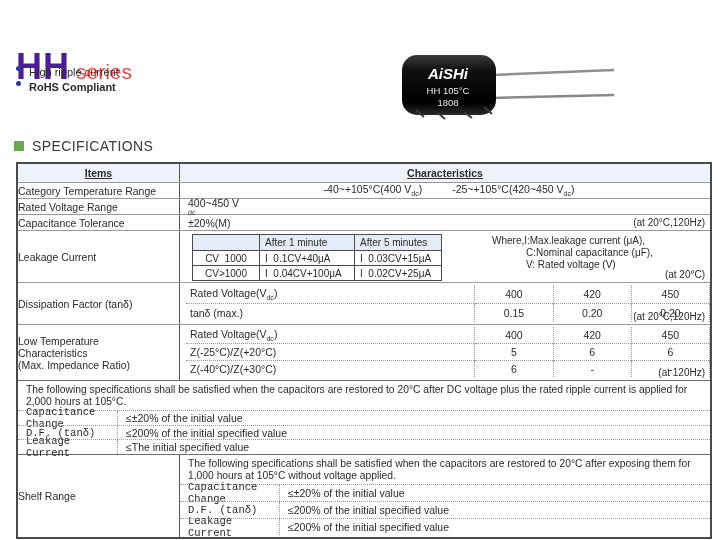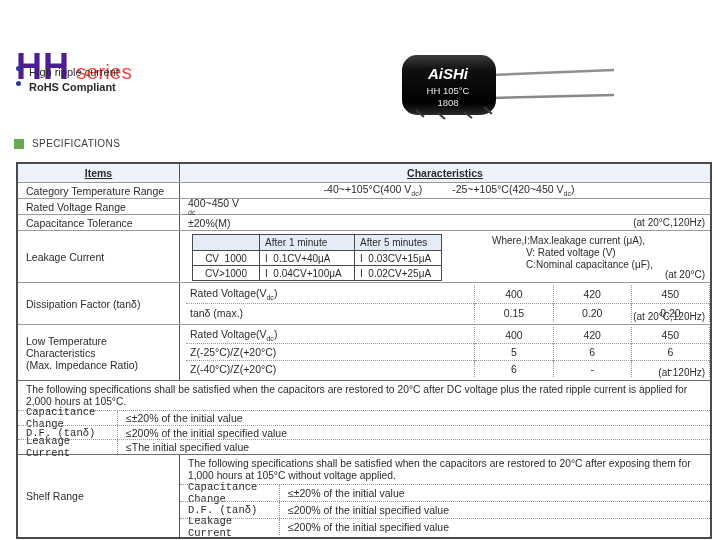--- a/index.html
+++ b/index.html
@@ -16,30 +16,30 @@
   .features li{display:flex;gap:8px;height:15px;font-size:11px;white-space:pre;}
   .features li.bold span.ftxt{font-weight:bold;}
   .dot{width:5px;height:5px;border-radius:50%;background:#2d3a96;flex:0 0 auto;}
 
   
   .cap{position:absolute;left:388px;top:52px;}
 
   
   .section{position:absolute;left:14px;top:138px;display:flex;align-items:center;gap:8px;}
   .sq{width:10px;height:10px;background:#6aa84f;}
-  .section-label{font-size:10px;color:#3a3a3a;letter-spacing:0.4px;}
+  .section-label{font-size:14px;color:#3a3a3a;letter-spacing:0.4px;}
 
   
   .spec-table{position:absolute;left:16px;top:162px;width:696px;border:2px solid #4a4a4a;
               box-sizing:border-box;font-size:10.5px;}
   .trow{display:flex;border-top:1px solid #9a9a9a;box-sizing:border-box;}
   .trow:first-child{border-top:none;}
   .trow.thick{border-top:1.5px solid #6e6e6e;}
   .items-cell{width:162px;flex:0 0 162px;border-right:1.5px solid #555;box-sizing:border-box;
-              display:flex;flex-direction:column;justify-content:center;padding-left:8px;}
+              display:flex;flex-direction:column;justify-content:center;}
   .char-cell{flex:1;position:relative;box-sizing:border-box;display:flex;flex-direction:column;justify-content:center;}
   .center{align-items:center;justify-content:center;text-align:center;padding-left:0;}
   .bold{font-weight:bold;}
   .hdr{background:#eef2fa;}
   .h-header{height:18px;text-decoration:underline;}
   .h-16{height:16px;}
   .h-lk{height:52px;}
   .h-df{height:42px;}
   .h-lt{height:56px;}
   .h-en{height:74px;}
@@ -168,22 +168,22 @@
           </tr>
           <tr>
             <td class="lk-cond">CV&gt;1000</td>
             <td>I  0.04CV+100μA</td>
             <td>I  0.02CV+25μA</td>
           </tr>
         </tbody>
           </table>
         <div class="where-block">
           <div>Where,I:Max.leakage current (μA),</div>
+          <div class="ind">C:Nominal capacitance (μF),</div>
           <div class="ind">V: Rated voltage (V)</div>
-          <div class="ind">C:Nominal capacitance (μF),</div>
         </div>
         <span class="note">(at 20°C)</span>
       </div>
     </div>
 
     <div class="trow h-df">
       <div class="items-cell">Dissipation Factor (tanδ)</div>
       <div class="char-cell" style="justify-content:flex-start;">
         <table class="dot-table">
           <tbody>
@@ -220,21 +220,21 @@
             <td class="dt-val">420</td>
             <td class="dt-val lastcol">450</td>
           </tr>
           <tr>
             <td class="dt-label">Z(-25°C)/Z(+20°C)</td>
             <td class="dt-val">5</td>
             <td class="dt-val">6</td>
             <td class="dt-val lastcol">6</td>
           </tr>
           <tr>
-            <td class="dt-label">Z(-40°C)/Z(+20°C)</td>
+            <td class="dt-label">Z(-40°C)/Z(+30°C)</td>
             <td class="dt-val">6</td>
             <td class="dt-val">-</td>
             <td class="dt-val lastcol">-</td>
           </tr>
         </tbody>
           </table>
         <span class="note">(at 120Hz)</span>
       </div>
     </div>
 

